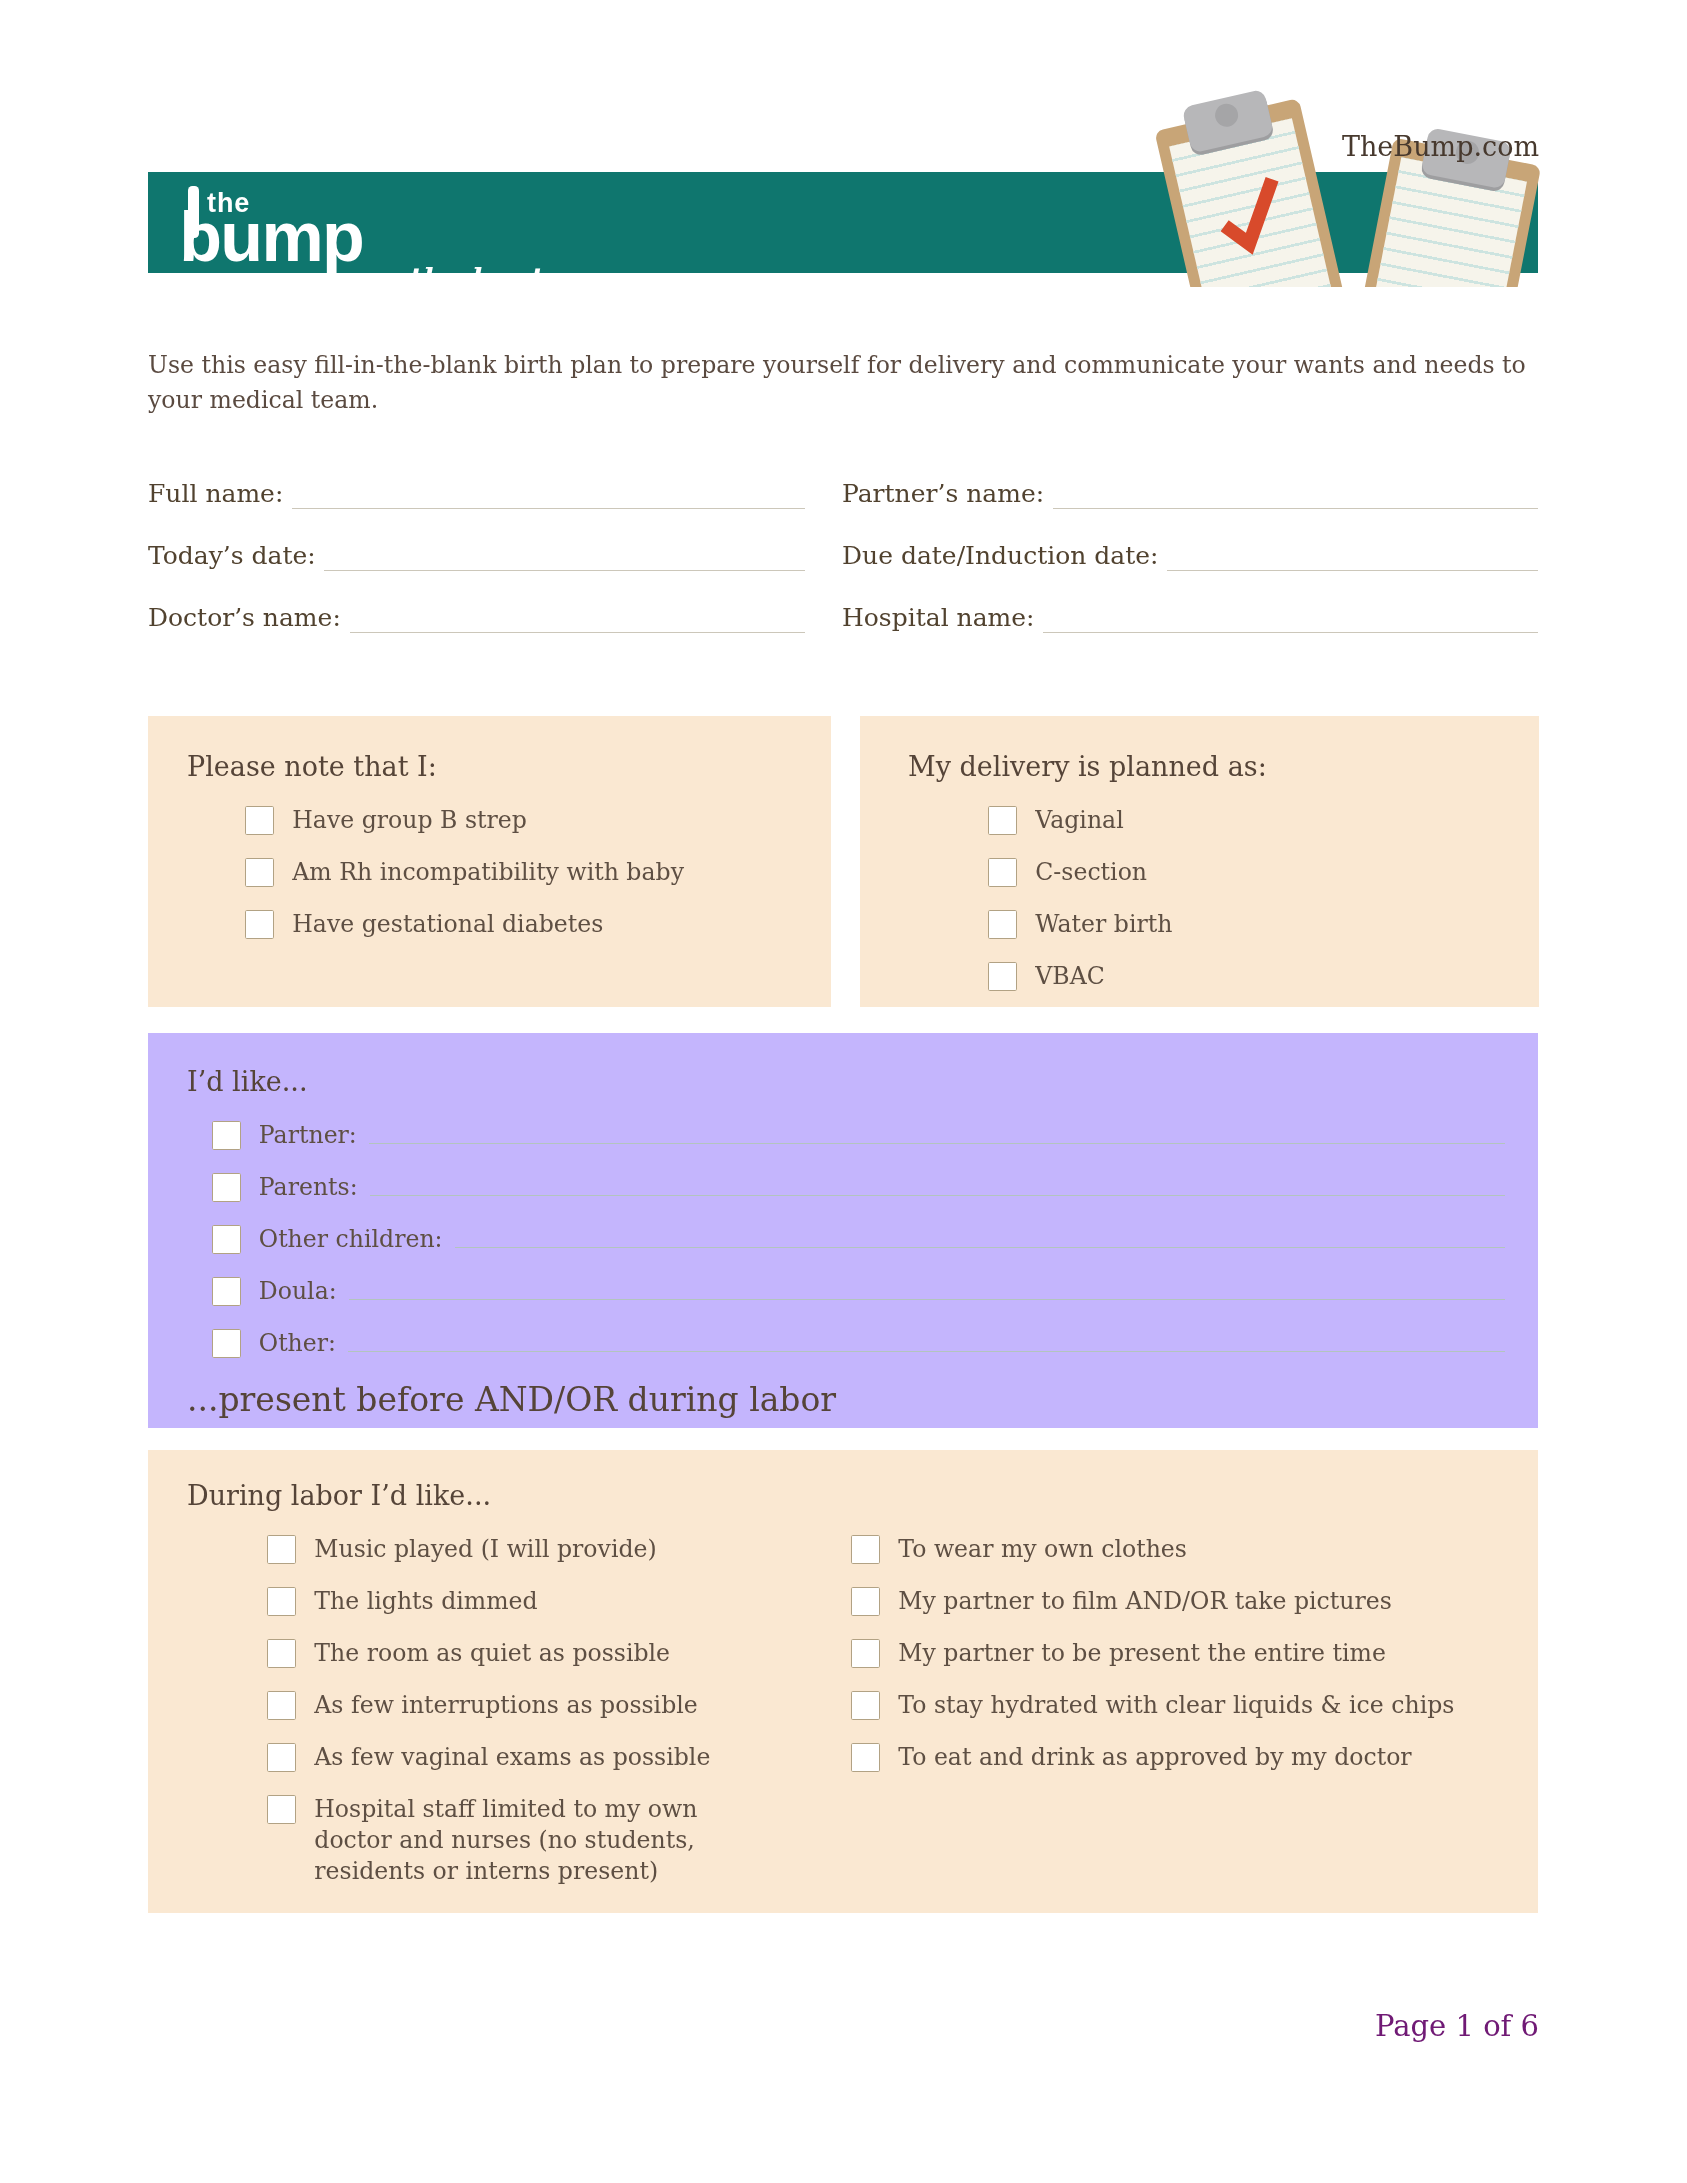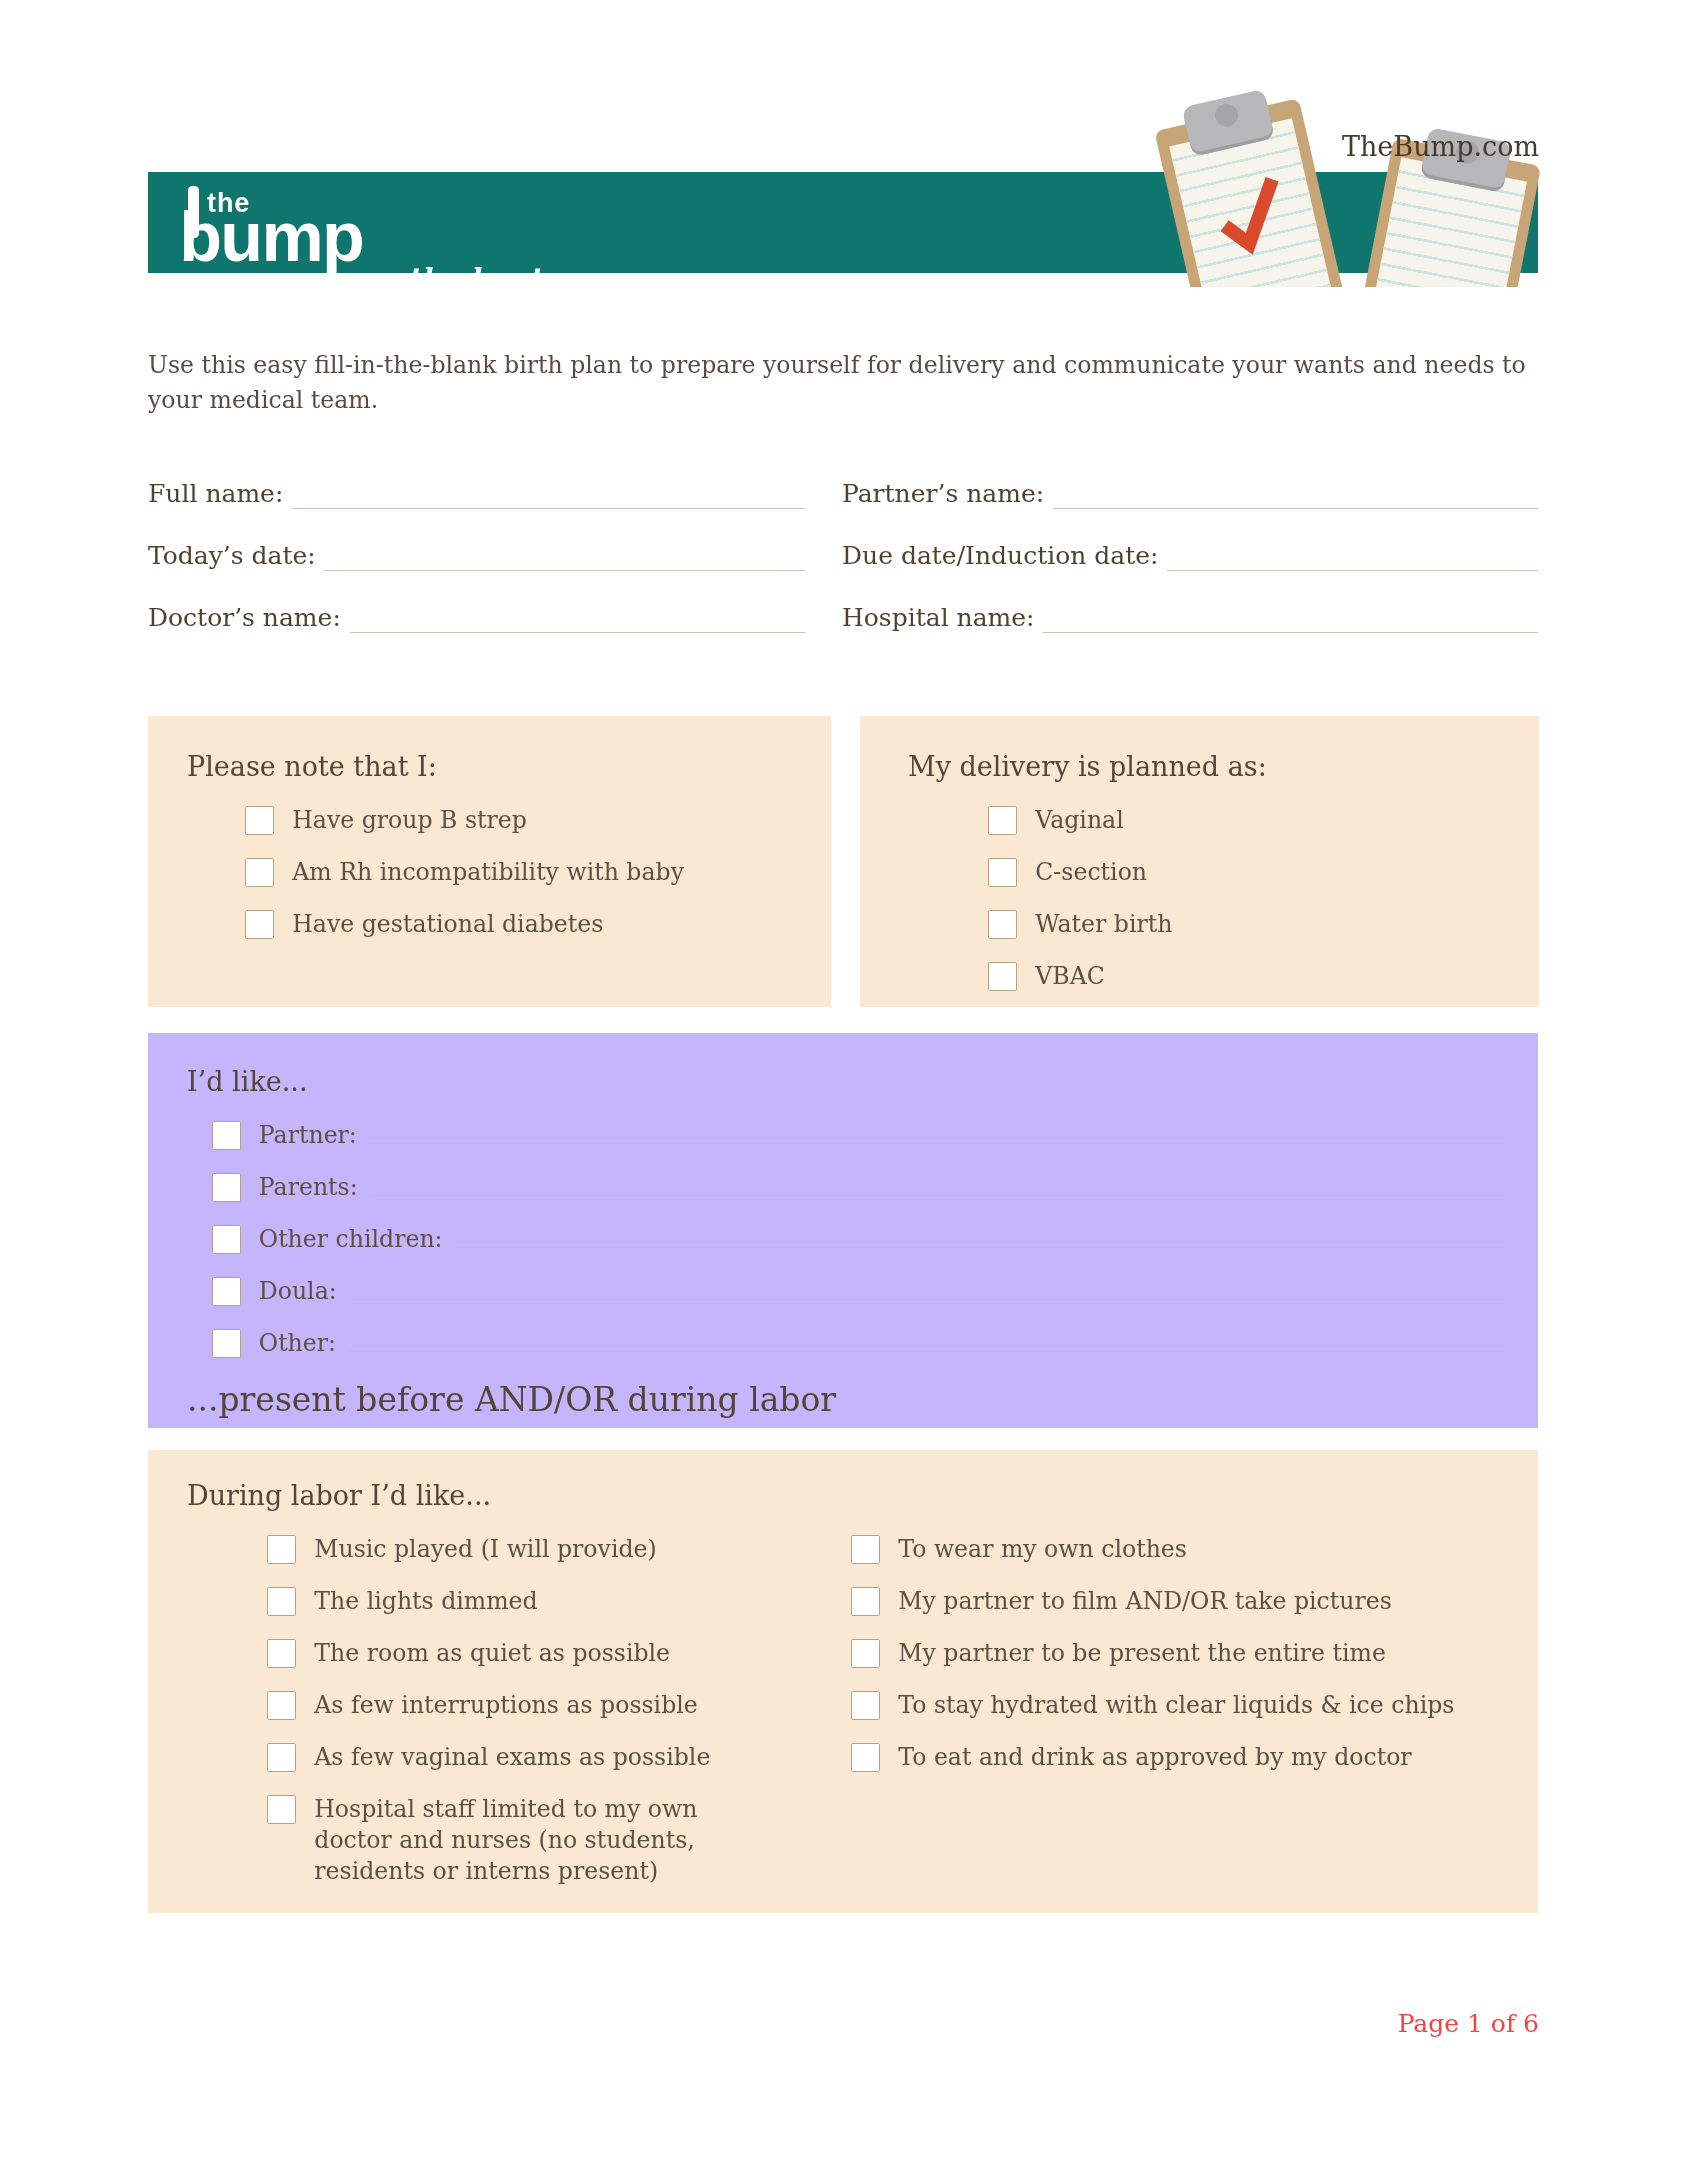--- a/index.html
+++ b/index.html
@@ -65,21 +65,21 @@
   .brow{display:flex;align-items:flex-start;margin-bottom:21px;}
   .bline{flex:1;border-bottom:1.7px solid #b3c4be;height:23px;margin-left:12.2px;align-self:flex-start;}
   .blue-footer{font-size:33px;color:#554438;margin-top:12.2px;}
 
   
   .twocol{display:flex;}
   .col-left{width:622px;margin-right:42px;flex:0 0 auto;}
   .col-right{flex:1;}
   .col-left .cl{max-width:454px;}
 
-  .footer{position:absolute;top:2009px;right:148px;font-size:25px;color:#ef4444;}
+  .footer{position:absolute;top:2009px;right:148px;font-size:29px;color:#701a75;}
 </style>
 </head>
 <body>
 
 <div class="page">
 
   <div class="header-strip">
     <div class="band">
       <div class="logo">
         <div class="logo-bar"></div>

